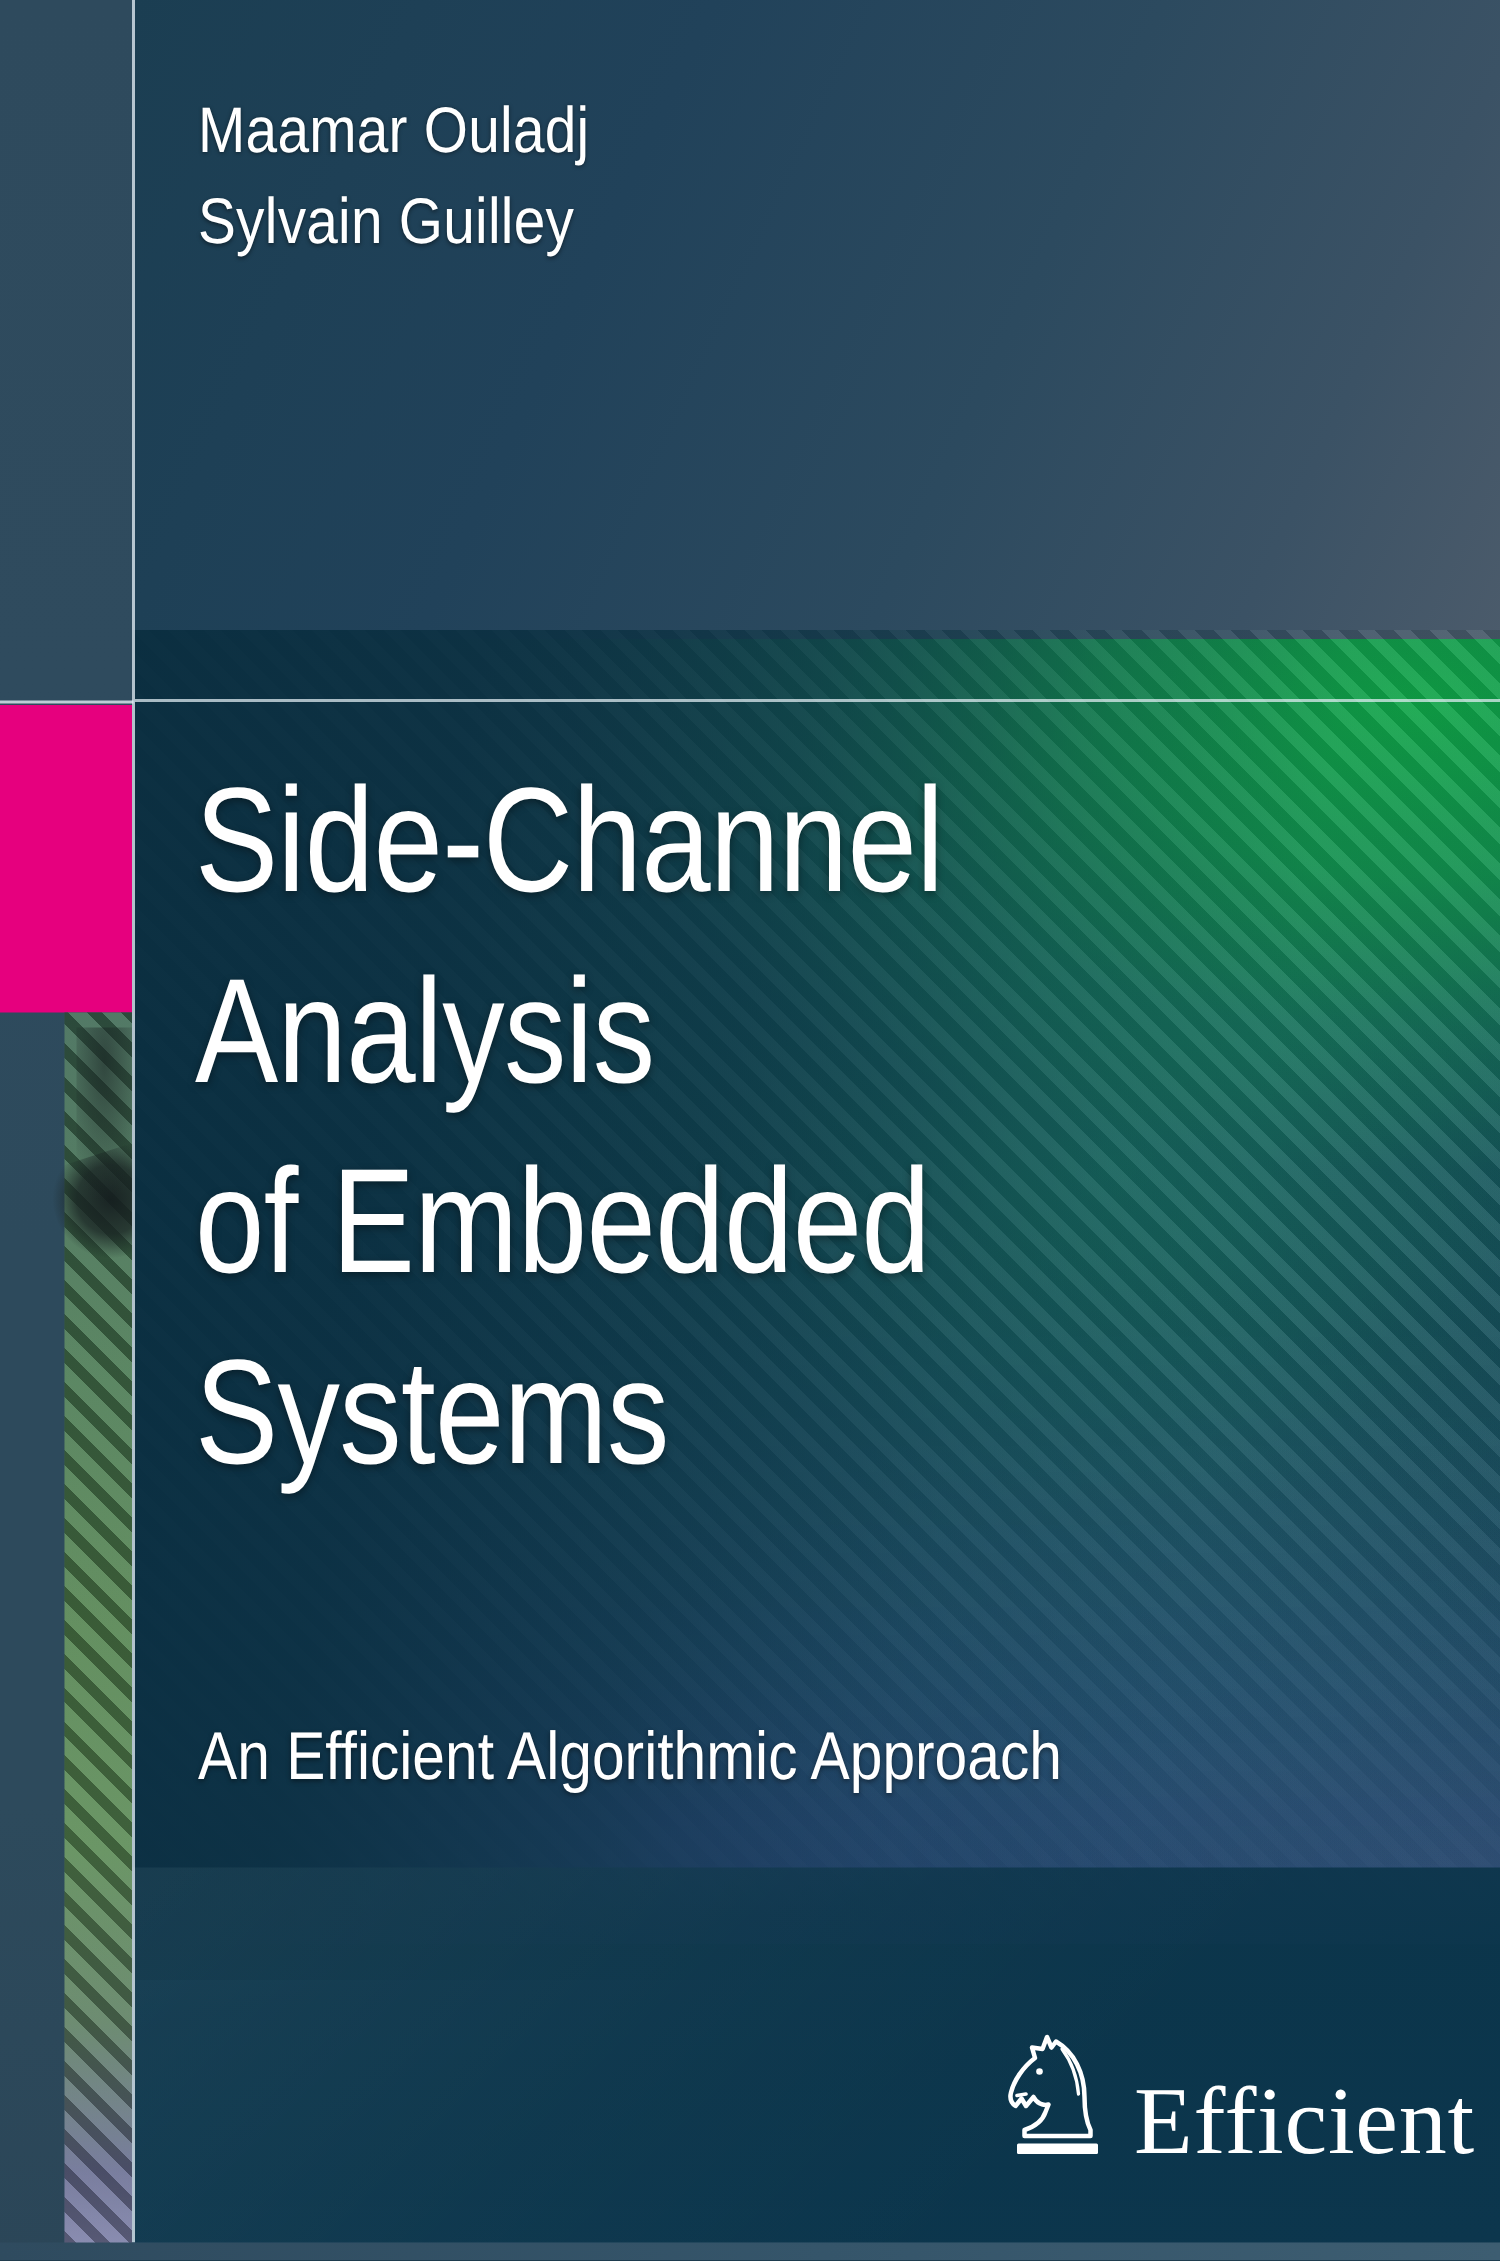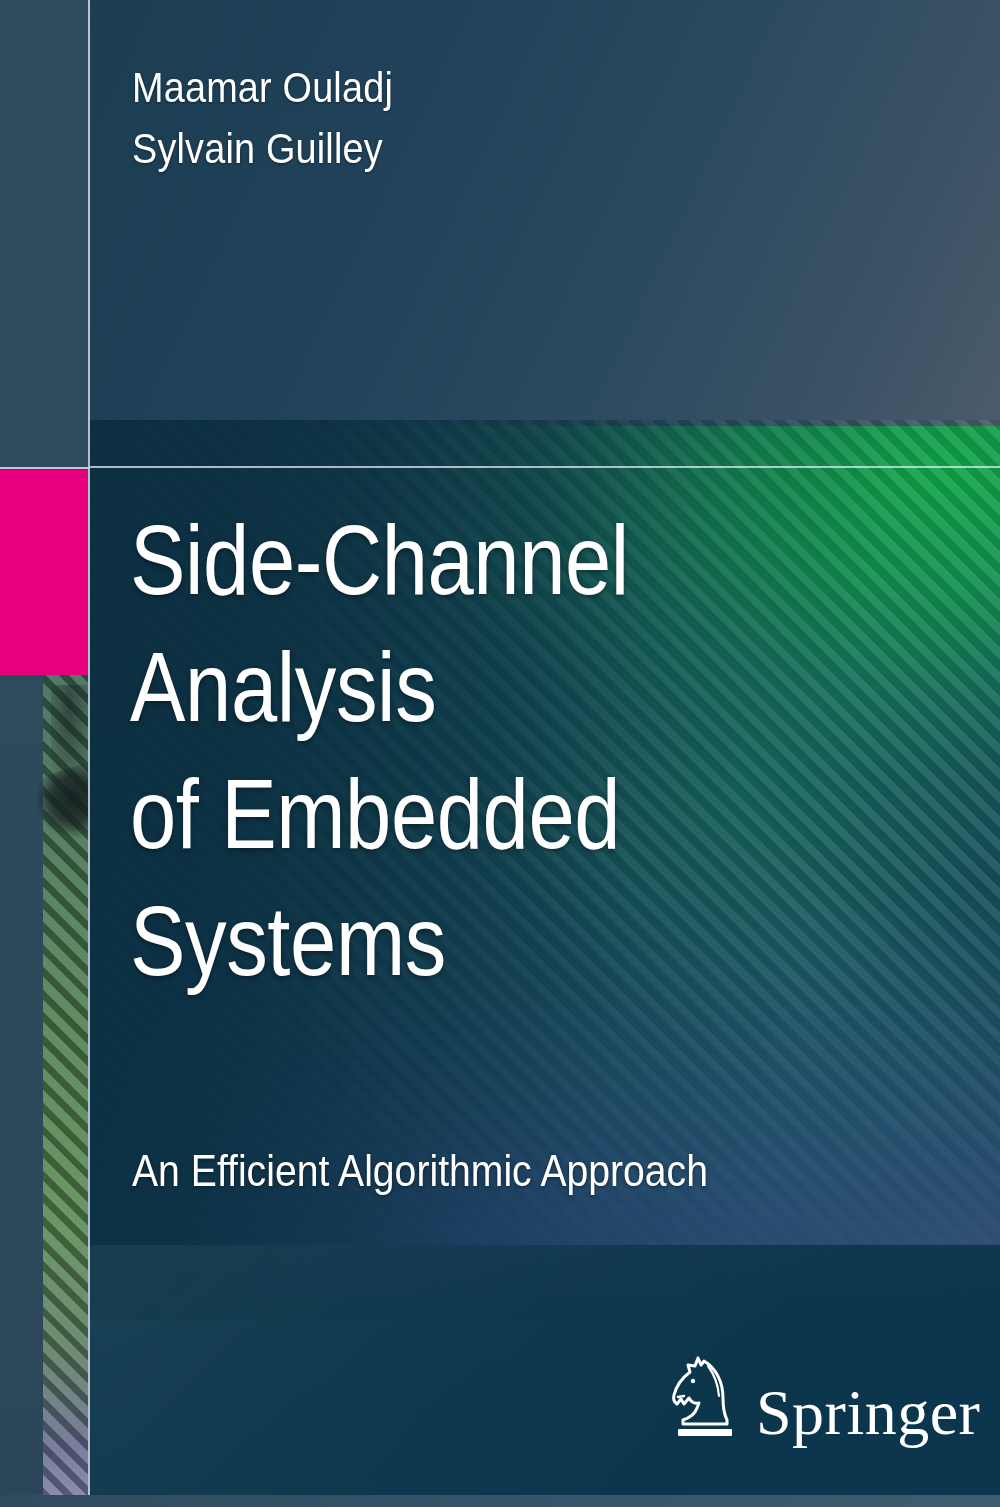--- a/index.html
+++ b/index.html
@@ -356,16 +356,16 @@
 
         <circle cx="25" cy="29" r="2.2" fill="#ffffff"></circle>
 
         <path d="M10 45 L16 44" stroke="#ffffff" stroke-width="2.4" stroke-linecap="round"></path>
 
         <path d="M40 14 C46 22 50 32 51 44" stroke="#ffffff" stroke-width="2.2" stroke-linecap="round" fill="none"></path>
 
         <rect x="10" y="77" width="54" height="7" rx="1" fill="#ffffff"></rect>
       </svg>
     </span>
-    <span class="springer-word">Springer</span>
+    <span class="springer-word">Efficient</span>
   </div>
 
 </div>
 
 </body></html>

